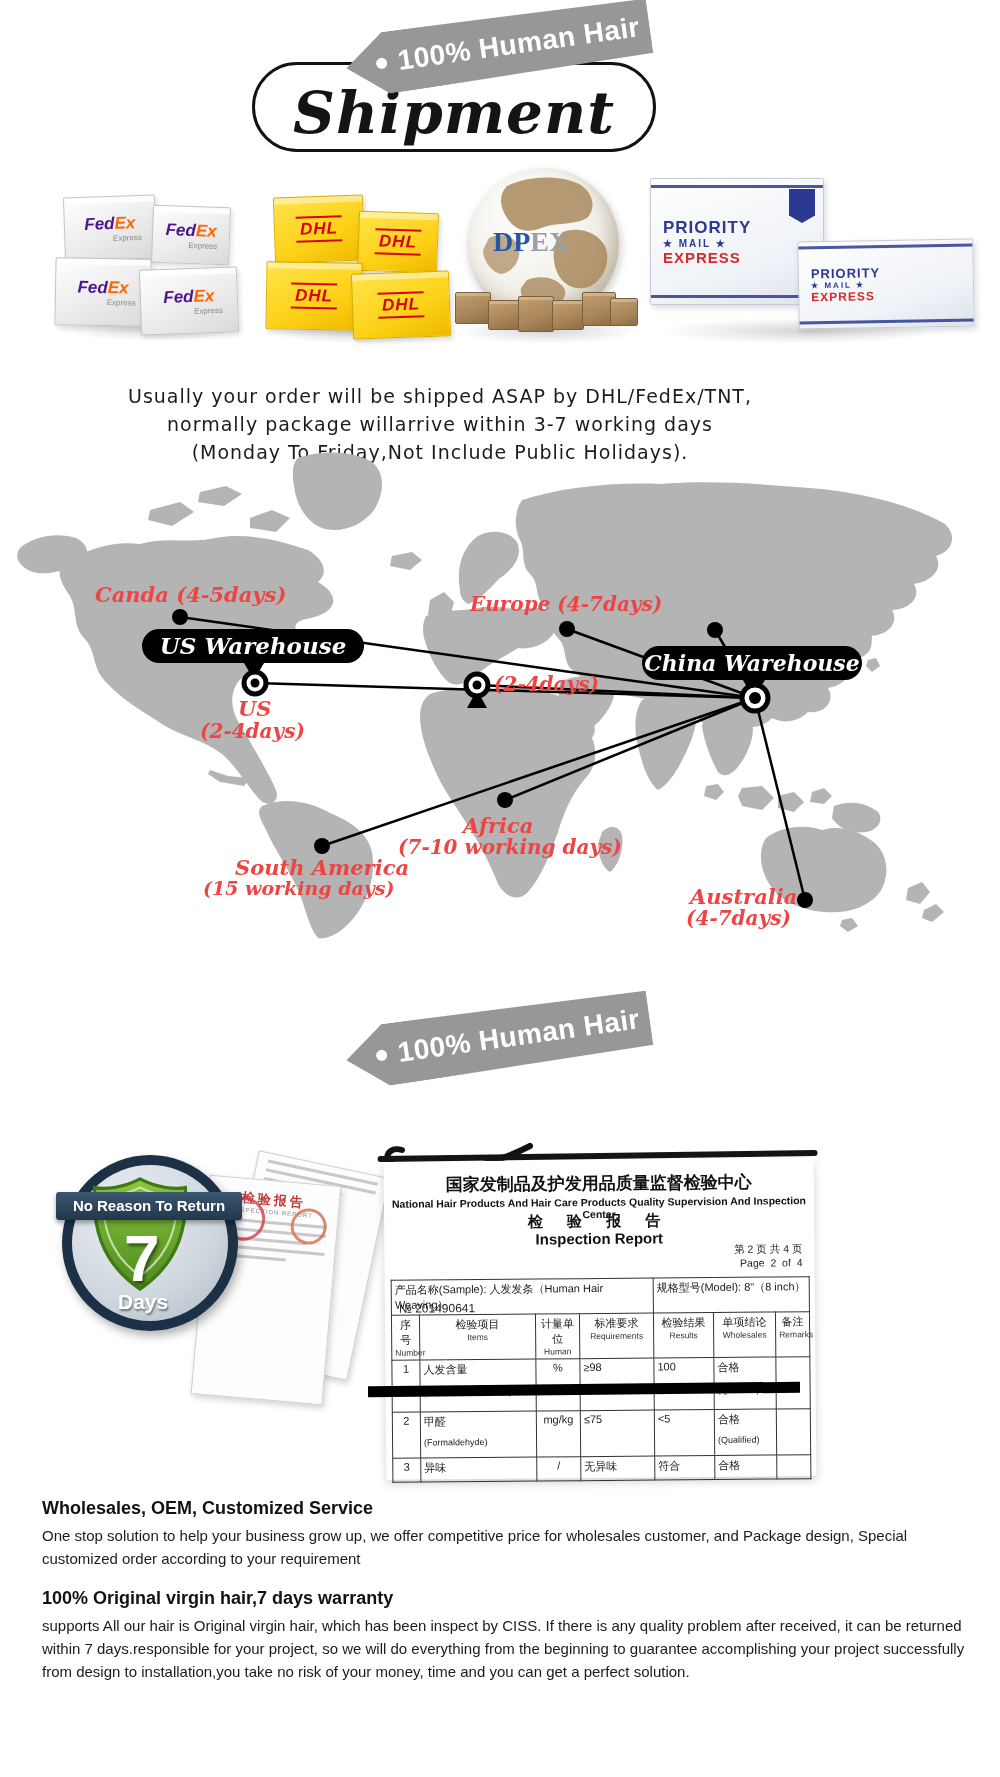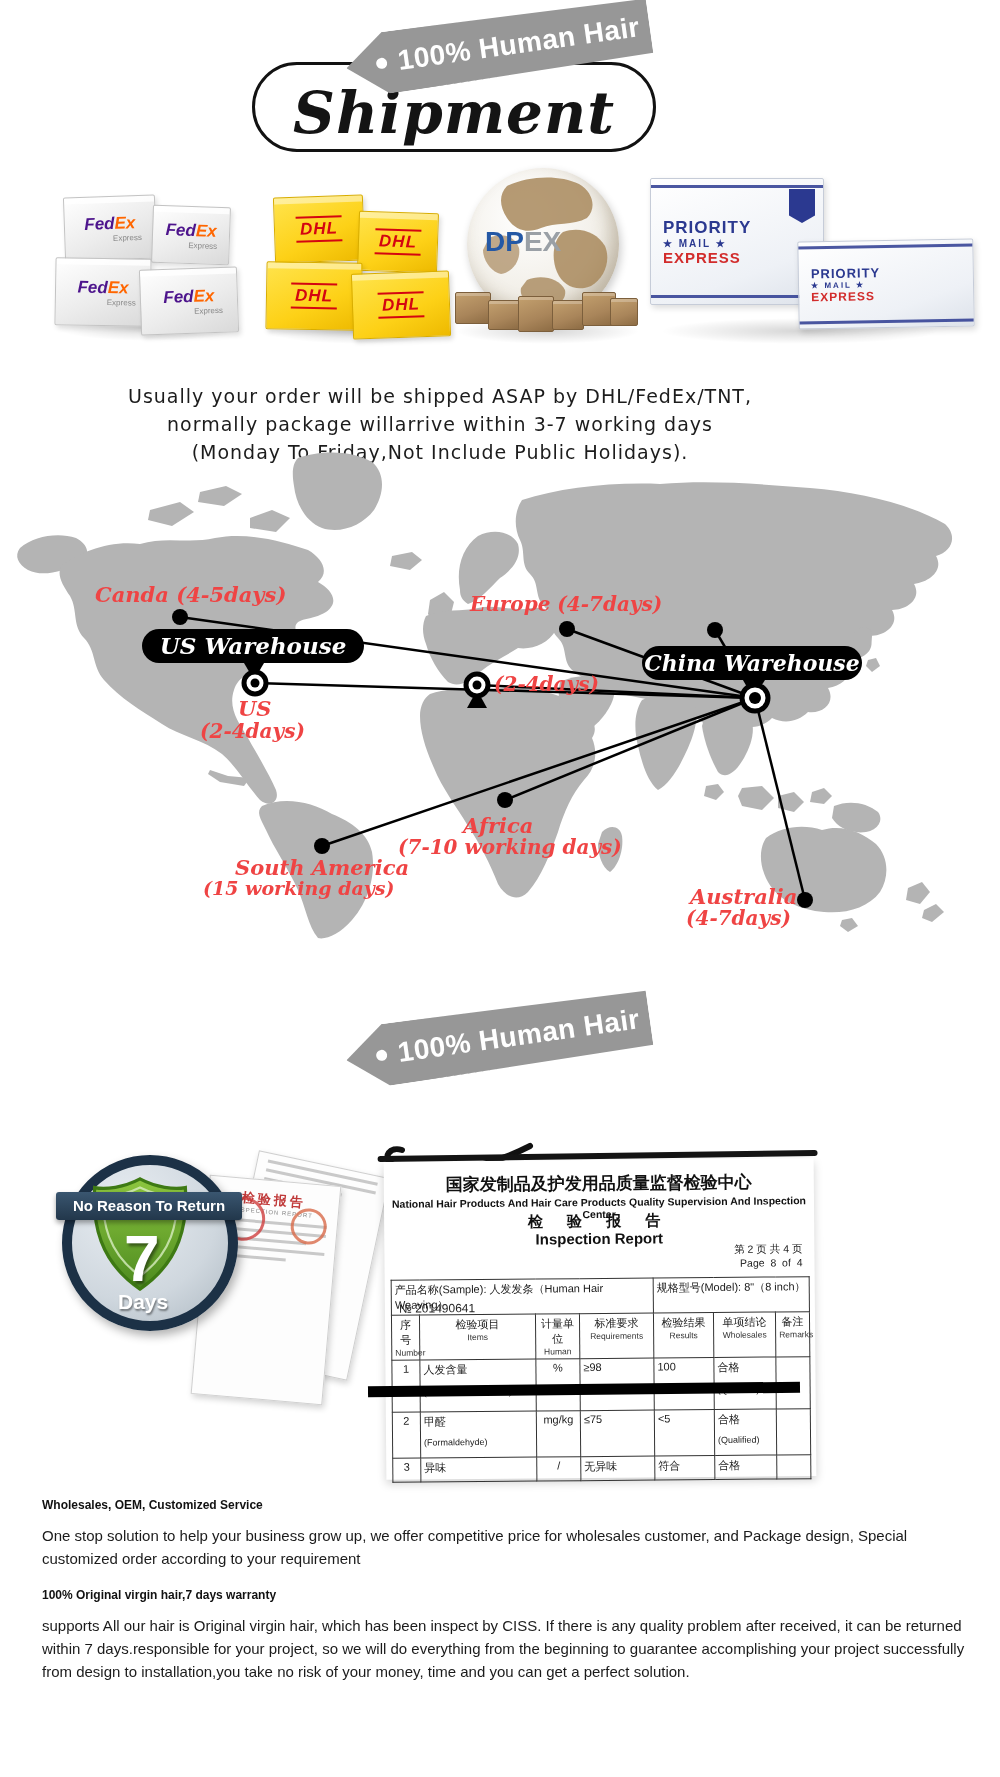--- a/index.html
+++ b/index.html
@@ -87,21 +87,21 @@
       font-size:15px;color:#111;}
   .doc-small{position:absolute;font-size:12px;color:#222;}
   .rpt{position:absolute;border-collapse:collapse;table-layout:fixed;}
   .rpt td{border:1px solid #333;font-size:11px;color:#1a1a1a;padding:2px 3px;vertical-align:top;}
   .rpt .c{text-align:center;}
   .hdr-en{font-size:8.5px;color:#333;}
   .cell-en{font-size:9px;color:#222;}
   .censor-bar{position:absolute;background:#000;}
 
   
-  .foot-h{position:absolute;font-size:12px;font-weight:bold;color:#111;}
+  .foot-h{position:absolute;font-size:18px;font-weight:bold;color:#111;}
   .foot-p{position:absolute;font-size:15px;color:#1b1b1b;line-height:23px;width:925px;}
 </style>
 </head>
 <body>
 
 <div id="page">
 
   <div class="banner-pill" style="left:252px;top:62px;width:398px;height:84px;">
     <div class="banner-title" style="top:14px;">Shipment</div>
   </div>
@@ -143,21 +143,21 @@
   </div>
 
   <div class="cluster-shadow" style="left:455px;top:318px;width:185px;height:26px;"></div>
   <div class="globe" style="left:467px;top:168px;width:152px;height:152px;">
     <svg width="152" height="152" viewBox="0 0 152 152">
       <path d="M40,18 C60,8 92,6 112,16 C126,24 130,40 120,50 C106,58 88,54 74,60 C60,66 48,62 40,50 C32,38 32,26 40,18 Z" fill="#a8885c" opacity=".85"></path>
       <path d="M96,64 C112,58 130,64 138,78 C144,92 138,110 124,118 C110,124 96,118 90,104 C84,90 86,72 96,64 Z" fill="#a8885c" opacity=".85"></path>
       <path d="M22,70 C34,64 48,68 52,80 C54,92 46,104 34,106 C24,104 16,92 16,82 Z" fill="#a8885c" opacity=".7"></path>
       <path d="M60,112 C74,106 92,110 98,122 C100,132 90,140 76,140 C62,140 52,130 54,120 Z" fill="#a8885c" opacity=".8"></path>
     </svg>
-    <div style="position:absolute;left:18px;top:58px;">
+    <div style="position:absolute;left:26px;top:58px;font-family:Liberation Serif, serif;">
       <span class="dpex-dp">DP</span><span class="dpex-ex">EX</span>
     </div>
   </div>
   <div class="crate" style="left:455px;top:292px;width:34px;height:30px;"></div>
   <div class="crate" style="left:488px;top:300px;width:30px;height:28px;"></div>
   <div class="crate" style="left:518px;top:296px;width:34px;height:34px;"></div>
   <div class="crate" style="left:552px;top:300px;width:30px;height:28px;"></div>
   <div class="crate" style="left:582px;top:292px;width:32px;height:32px;"></div>
   <div class="crate" style="left:610px;top:298px;width:26px;height:26px;"></div>
 
@@ -306,21 +306,21 @@
   <div class="badge-days" style="left:118px;top:1290px;">Days</div>
 
   <div class="doc" style="left:385px;top:1160px;width:430px;height:318px;transform:rotate(-0.5deg);">
     <div style="position:absolute;left:-6px;top:-7px;width:440px;height:6px;background:#141414;border-radius:3px;transform:rotate(-0.3deg);"></div>
     <div class="doc-title-cn" style="top:12px;">国家发制品及护发用品质量监督检验中心</div>
     <div class="doc-title-en" style="top:36px;">National Hair Products And Hair Care Products Quality Supervision And Inspection Center</div>
     <div class="doc-sub-cn" style="top:52px;">检 验 报 告</div>
     <div class="doc-sub-en" style="top:70px;">Inspection Report</div>
     <div class="doc-small" style="left:14px;top:96px;margin-top:44px;">№ 201490641</div>
     <div class="doc-small" style="right:12px;top:84px;font-size:10.5px;">第 2 页 共 4 页</div>
-    <div class="doc-small" style="right:12px;top:98px;font-size:10.5px;white-space:pre;">Page  8  of  4</div>
+    <div class="doc-small" style="right:12px;top:98px;font-size:10.5px;white-space:pre;">Page  2  of  4</div>
     <table class="rpt" style="left:6px;top:118px;width:418px;">
       <colgroup>
           <col style="width:28px">
           <col style="width:116px">
           <col style="width:44px">
           <col style="width:74px">
           <col style="width:60px">
           <col style="width:62px">
           <col style="width:34px">
         </colgroup>

